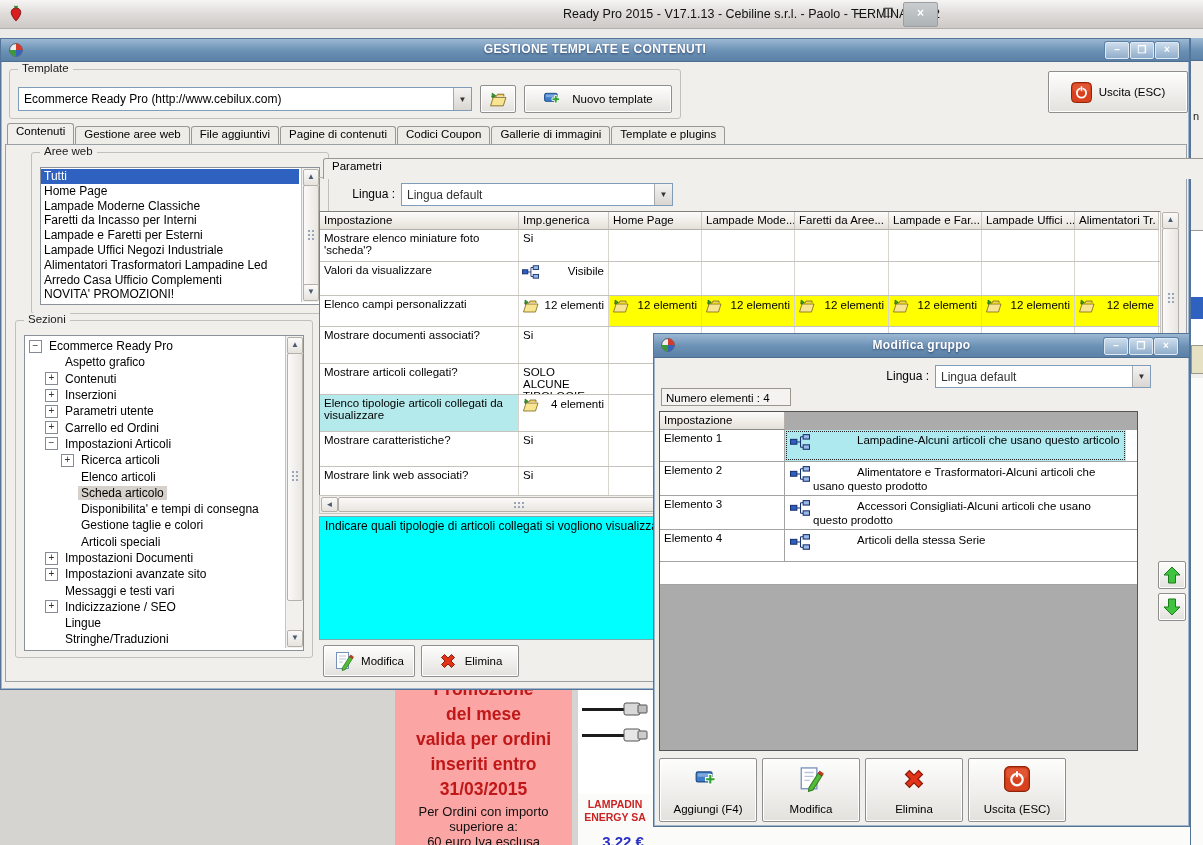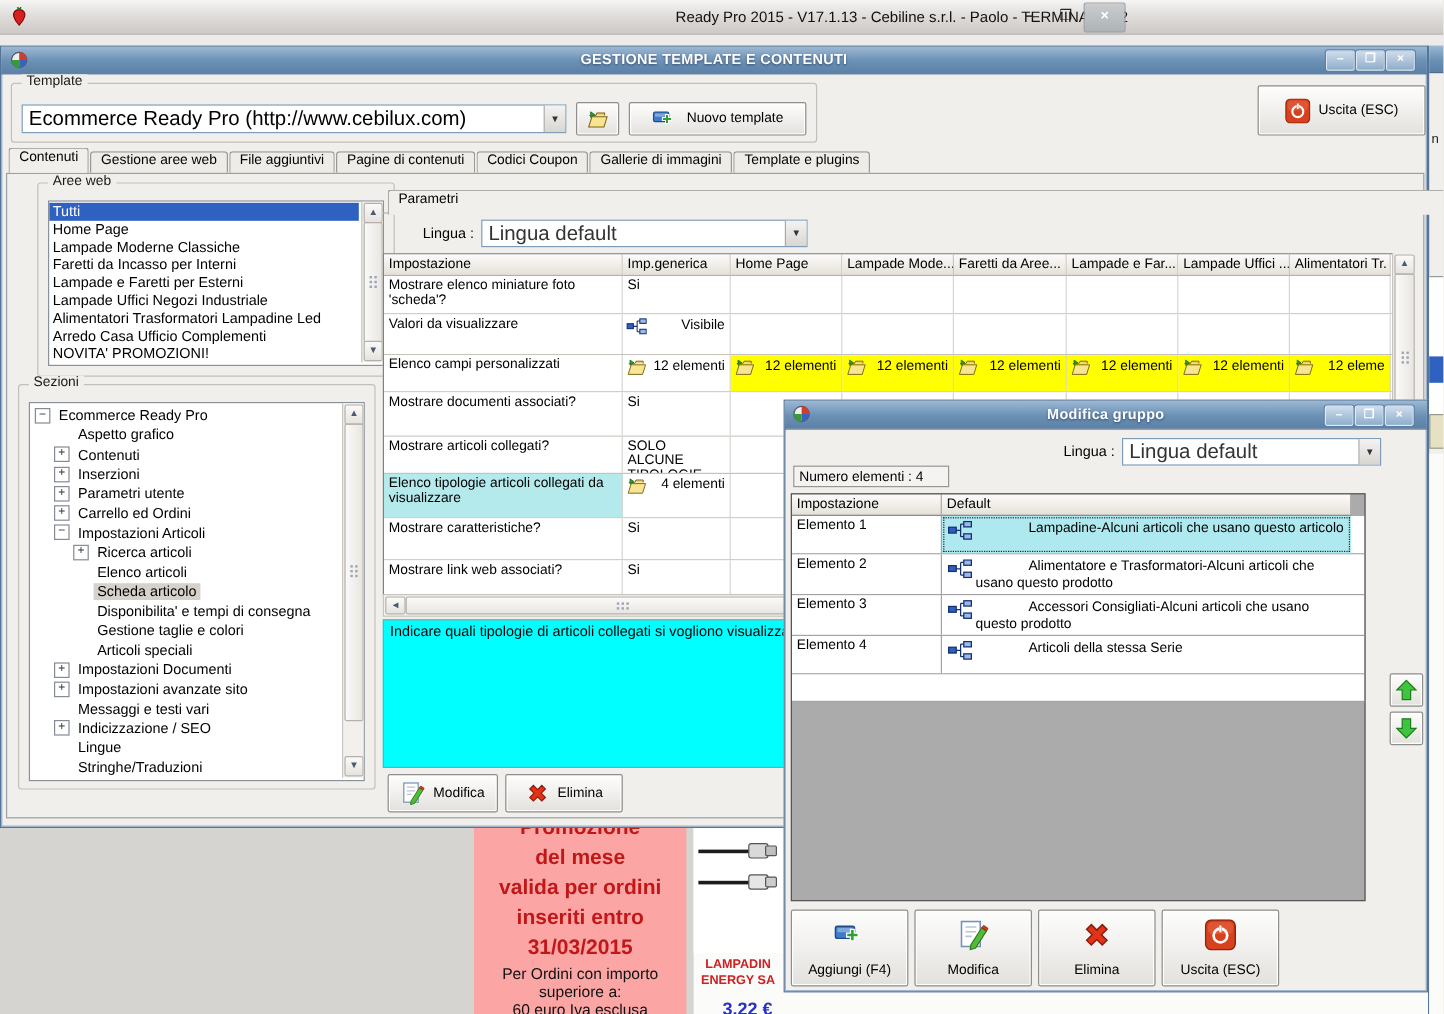--- a/index.html
+++ b/index.html
@@ -22,21 +22,21 @@
   .tb-title{color:#fff;font-weight:bold;font-size:12px;text-shadow:0 1px 2px rgba(10,20,60,.55);text-align:center;letter-spacing:.3px;}
   .tb-btn{width:22px;height:15px;border-radius:2px;background:linear-gradient(#cddcec,#8fadca);border:1px solid #dfe9f3;box-shadow:0 0 0 1px #5d81a6;color:#fff;font-size:10px;line-height:13px;text-align:center;font-weight:bold;}
   .win-icon{width:16px;height:16px;}
 
   
   .bevel{background:linear-gradient(#fdfdfc,#f2f1ef 45%,#e3e1dc);border:1px solid #8e8e8e;border-radius:2px;box-shadow:inset 0 0 0 1px #fff;}
   .groupbox{border:1px solid #c2c0bb;border-radius:3px;}
   .gb-label{position:absolute;top:-8px;left:8px;background:#f1efec;padding:0 4px;font-size:11.5px;color:#1a1a1a;}
   .sunken{background:#fff;border:1px solid #8a9199;}
   .combo{background:#fff;border:1px solid #7f9db9;display:flex;align-items:center;}
-  .combo .cv{flex:1;padding:0 5px;font-size:17px;color:#333;white-space:nowrap;overflow:hidden;}
+  .combo .cv{flex:1;padding:0 5px;font-size:12px;color:#333;white-space:nowrap;overflow:hidden;}
   .dd-btn{width:17px;align-self:stretch;background:linear-gradient(#f4f3f2,#d9d6d1);border-left:1px solid #aaa;display:flex;align-items:center;justify-content:center;font-size:8px;color:#333;}
 
   
   .tab-bar{display:flex;align-items:flex-end;height:19px;}
   .tab{border:1px solid #9a9894;border-bottom:none;border-radius:3px 3px 0 0;background:#eeece7;padding:1px 8px 2px;height:14px;font-size:11.5px;margin-right:1px;white-space:nowrap;}
   .tab.active{background:#f1efec;height:17px;position:relative;z-index:3;font-weight:normal;}
   .panel{border:1px solid #9aa0a5;background:#f1efec;}
 
   
   .li-item{height:14.8px;line-height:14.8px;padding:0 3px;font-size:12px;white-space:nowrap;}
@@ -558,21 +558,20 @@
       <span class="dd-btn">▼</span>
     </div>
 
     <div class="abs" style="left:7px;top:54px;width:130px;height:18px;border:1px solid #9a9791;background:#f4f3f1;font-size:11.5px;line-height:18px;padding:0 4px;box-sizing:border-box;">
       <span>Numero elementi : 4</span>
     </div>
 
     <div class="abs" style="left:5px;top:77px;width:477px;height:338px;border:1px solid #555;background:#ababab;overflow:hidden;">
       <div style="display:flex;">
           <div class="dth" style="width: 125px;">Impostazione</div>
-          <div class="dth" style="width: 341px;">Default</div>
         </div>
       <div>
           <div class="dtr" style="min-height: 31px;">
             <div class="dtc-name">Elemento 1</div>
             <div class="dtc-val cyan">Lampadine-Alcuni articoli che usano questo articolo<div class="hicon"><svg viewBox="0 0 19 15" width="100%" height="100%">
                   <path d="M6 7.5h4M10 2.5v10M10 2.5h3M10 12.5h3" stroke="#16306e" fill="none"></path>
                   <rect x="0.5" y="5" width="6" height="4.6" fill="#2e5fc0" stroke="#16306e"></rect>
                   <rect x="12.5" y="0.5" width="6" height="4.2" fill="#9ab8e8" stroke="#16306e"></rect>
                   <rect x="12.5" y="10.2" width="6" height="4.2" fill="#9ab8e8" stroke="#16306e"></rect>
                 </svg></div></div>

